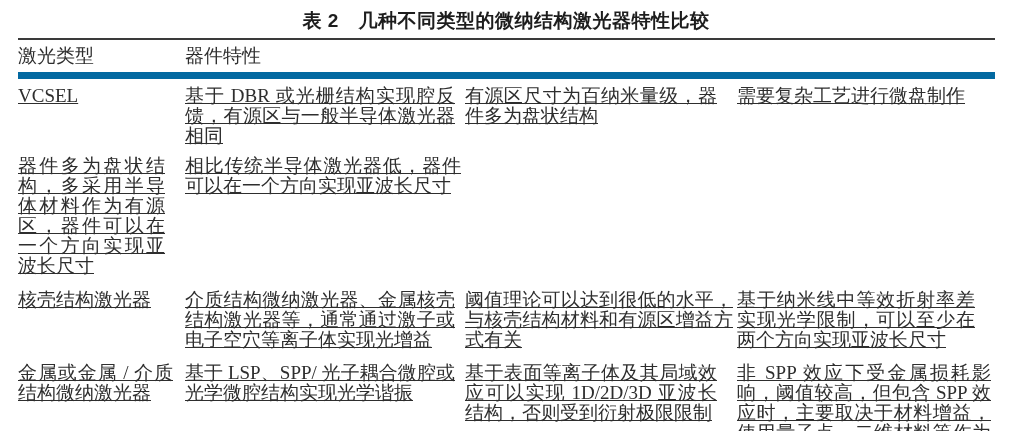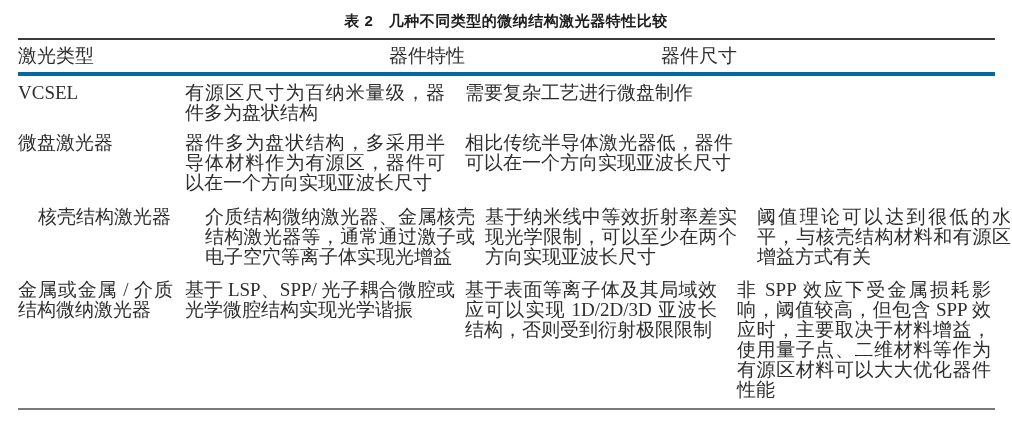--- a/index.html
+++ b/index.html
@@ -16,80 +16,79 @@
     font-size: 19px;
     line-height: 20px;
   }
   .caption {
     width: 1012px;
     padding-top: 10px;
     margin-bottom: 6px;
     text-align: center;
     font-family: "Liberation Sans", "DejaVu Sans", sans-serif;
     font-weight: bold;
-    font-size: 15px;
+    font-size: 19px;
     line-height: 22px;
     color: #1d1d1d;
     letter-spacing: 0.5px;
   }
   .tbl {
     margin-left: 18px;
     width: 977px;
     border-top: 2px solid #3a3a3a;
     border-bottom: 2px solid #7a7a7a;
   }
   .grid-row {
     display: grid;
     grid-template-columns: 167px 280px 272px 258px;
   }
   .head-row {
     padding: 6px 0 6px 0;
-    border-bottom: 4px solid #0369a1;
+    border-bottom: 7px solid #0369a1;
   }
-  .head-cell { text-align: right; color: #2e2e2e; }
+  .head-cell { text-align: left; color: #2e2e2e; }
   .head-cell.first { text-align: left; }
-  .body-row .cell { text-align: justify; }
+  .body-row .cell { text-align: justify; text-decoration: underline; }
   .cell.c1 { padding-right: 12px; }
   .cell.c2 { padding-right: 10px; }
   .cell.c3 { padding-right: 20px; }
   .cell.c4 { padding-right: 4px; }
   .row-0 { padding-top: 7px; }
   .row-1 { padding-top: 10px; }
-  .row-2 { padding-top: 14px; margin-left: 20px; }
+  .row-2 { padding-top: 14px; }
   .row-3 { padding-top: 13px; padding-bottom: 8px; }
 </style>
 </head>
 <body>
 
 <div class="caption">表 2　几种不同类型的微纳结构激光器特性比较</div>
 
 <div class="tbl">
   <div class="grid-row head-row">
     <div class="head-cell first">激光类型</div>
     <div class="head-cell">器件特性</div>
-    <div class="head-cell">器件尺寸</div>
   </div>
 
   <div class="grid-row body-row row-0">
     <div class="cell c1">VCSEL</div>
+    <div class="cell c2">基于 DBR 或光栅结构实现腔反馈，有源区与一般半导体激光器相同</div>
     <div class="cell c3">有源区尺寸为百纳米量级，器件多为盘状结构</div>
     <div class="cell c4">需要复杂工艺进行微盘制作</div>
   </div>
 
   <div class="grid-row body-row row-1">
-    <div class="cell c1">微盘激光器</div>
     <div class="cell c3">器件多为盘状结构，多采用半导体材料作为有源区，器件可以在一个方向实现亚波长尺寸</div>
     <div class="cell c4">相比传统半导体激光器低，器件可以在一个方向实现亚波长尺寸</div>
   </div>
 
   <div class="grid-row body-row row-2">
     <div class="cell c1">核壳结构激光器</div>
     <div class="cell c2">介质结构微纳激光器、金属核壳结构激光器等，通常通过激子或电子空穴等离子体实现光增益</div>
+    <div class="cell c4">阈值理论可以达到很低的水平，与核壳结构材料和有源区增益方式有关</div>
     <div class="cell c3">基于纳米线中等效折射率差实现光学限制，可以至少在两个方向实现亚波长尺寸</div>
-    <div class="cell c4">阈值理论可以达到很低的水平，与核壳结构材料和有源区增益方式有关</div>
   </div>
 
   <div class="grid-row body-row row-3">
     <div class="cell c1">金属或金属 / 介质结构微纳激光器</div>
     <div class="cell c2">基于 LSP、SPP/ 光子耦合微腔或光学微腔结构实现光学谐振</div>
     <div class="cell c3">基于表面等离子体及其局域效应可以实现 1D/2D/3D 亚波长结构，否则受到衍射极限限制</div>
     <div class="cell c4">非 SPP 效应下受金属损耗影响，阈值较高，但包含 SPP 效应时，主要取决于材料增益，使用量子点、二维材料等作为有源区材料可以大大优化器件性能</div>
   </div>
 </div>
 

